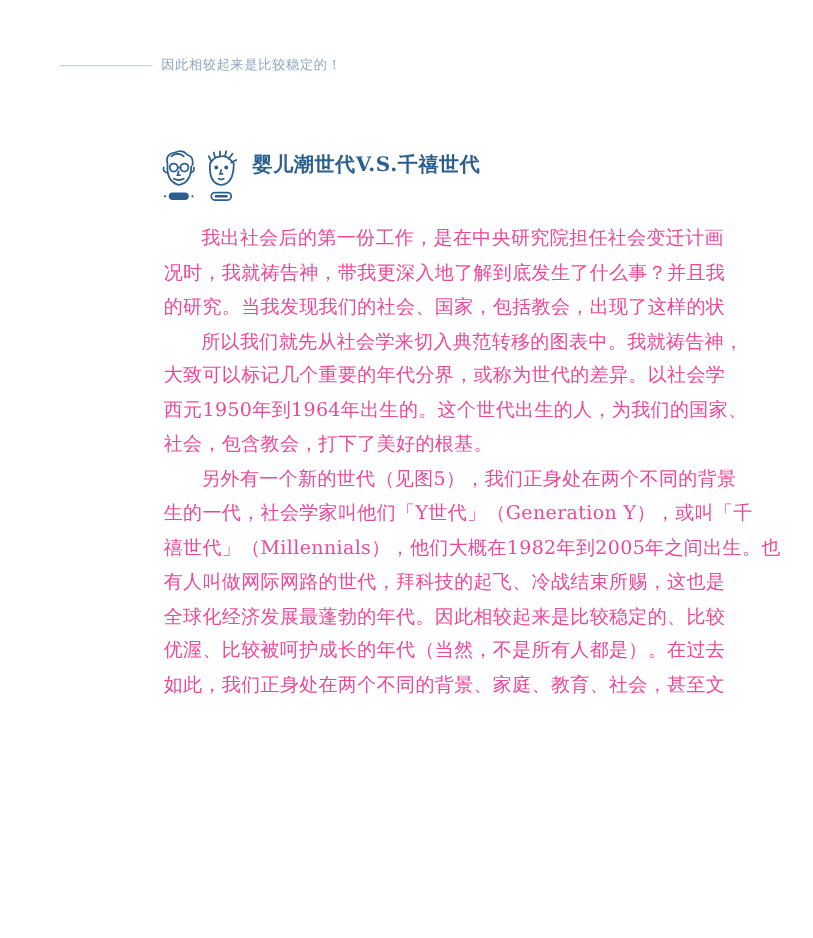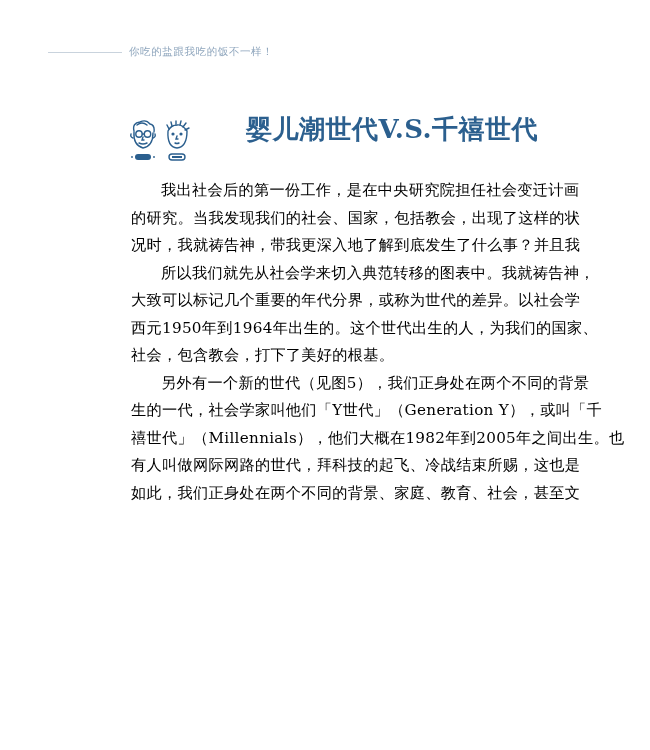--- a/index.html
+++ b/index.html
@@ -48,37 +48,36 @@
     align-items: flex-end;
     margin-right: 6px;
   }
   .face {
     width: 30px;
     height: 44px;
     margin-right: 4px;
   }
   .section-heading .title {
     font-family: "DejaVu Serif", "Liberation Serif", serif;
-    font-size: 26px;
+    font-size: 16px;
     font-weight: bold;
     color: #2b5f8e;
     letter-spacing: 0.5px;
     white-space: nowrap;
     margin-top: -6px;
-    margin-left: 44px;
   }
   .body-text {
     position: absolute;
     left: 131px;
     top: 177px;
     width: 392px;
     font-family: "DejaVu Serif", "Liberation Serif", serif;
     font-size: 15.2px;
     line-height: 27.5px;
-    color: #000000;
+    color: #ec4899;
     letter-spacing: 0.3px;
   }
   .body-text .line {
     display: block;
     white-space: nowrap;
     height: 27.5px;
     text-align: justify;
     text-align-last: justify;
   }
   .body-text .line.indent {
@@ -86,21 +85,21 @@
   }
   .body-text .line.last {
     text-align-last: left;
   }
 </style>
 </head>
 <body>
 
 <div class="running-head">
   <div class="rule"></div>
-  <span class="text">你吃的盐跟我吃的饭不一样！</span>
+  <span class="text">因此相较起来是比较稳定的！</span>
 </div>
 
 <div class="section-heading">
   <div class="faces">
     <svg class="face" viewBox="0 0 30 44">
       <g fill="none" stroke="#2b5f8e" stroke-width="1.4" stroke-linecap="round">
         <path d="M6 12 Q4 4 12 3 Q18 0 22 5 Q27 6 26 13"></path>
         <path d="M9 6 Q14 2 19 6"></path>
         <path d="M6 13 Q5 26 15 29 Q25 27 25 14"></path>
         <circle cx="11" cy="15" r="3.2"></circle>
@@ -127,26 +126,28 @@
       <rect x="7" y="35" width="16" height="6" rx="3" fill="none" stroke="#2b5f8e" stroke-width="1.4"></rect>
       <rect x="10" y="37" width="10" height="2" fill="#2b5f8e"></rect>
     </svg>
   </div>
   <h1 class="title">婴儿潮世代V.S.千禧世代</h1>
 </div>
 
 <div class="body-text">
 
   <span class="line indent">我出社会后的第一份工作，是在中央研究院担任社会变迁计画</span>
+  <span class="line">况时，我就祷告神，带我更深入地了解到底发生了什么事？并且我</span>
   <span class="line">的研究。当我发现我们的社会、国家，包括教会，出现了这样的状</span>
-  <span class="line">况时，我就祷告神，带我更深入地了解到底发生了什么事？并且我</span>
 
   <span class="line indent">所以我们就先从社会学来切入典范转移的图表中。我就祷告神，</span>
   <span class="line">大致可以标记几个重要的年代分界，或称为世代的差异。以社会学</span>
   <span class="line">西元1950年到1964年出生的。这个世代出生的人，为我们的国家、</span>
   <span class="line last">社会，包含教会，打下了美好的根基。</span>
 
   <span class="line indent">另外有一个新的世代（见图5），我们正身处在两个不同的背景</span>
   <span class="line">生的一代，社会学家叫他们「Y世代」（Generation Y），或叫「千</span>
   <span class="line">禧世代」（Millennials），他们大概在1982年到2005年之间出生。也</span>
   <span class="line">有人叫做网际网路的世代，拜科技的起飞、冷战结束所赐，这也是</span>
+  <span class="line">全球化经济发展最蓬勃的年代。因此相较起来是比较稳定的、比较</span>
+  <span class="line">优渥、比较被呵护成长的年代（当然，不是所有人都是）。在过去</span>
   <span class="line">如此，我们正身处在两个不同的背景、家庭、教育、社会，甚至文</span>
 </div>
 
 </body></html>

